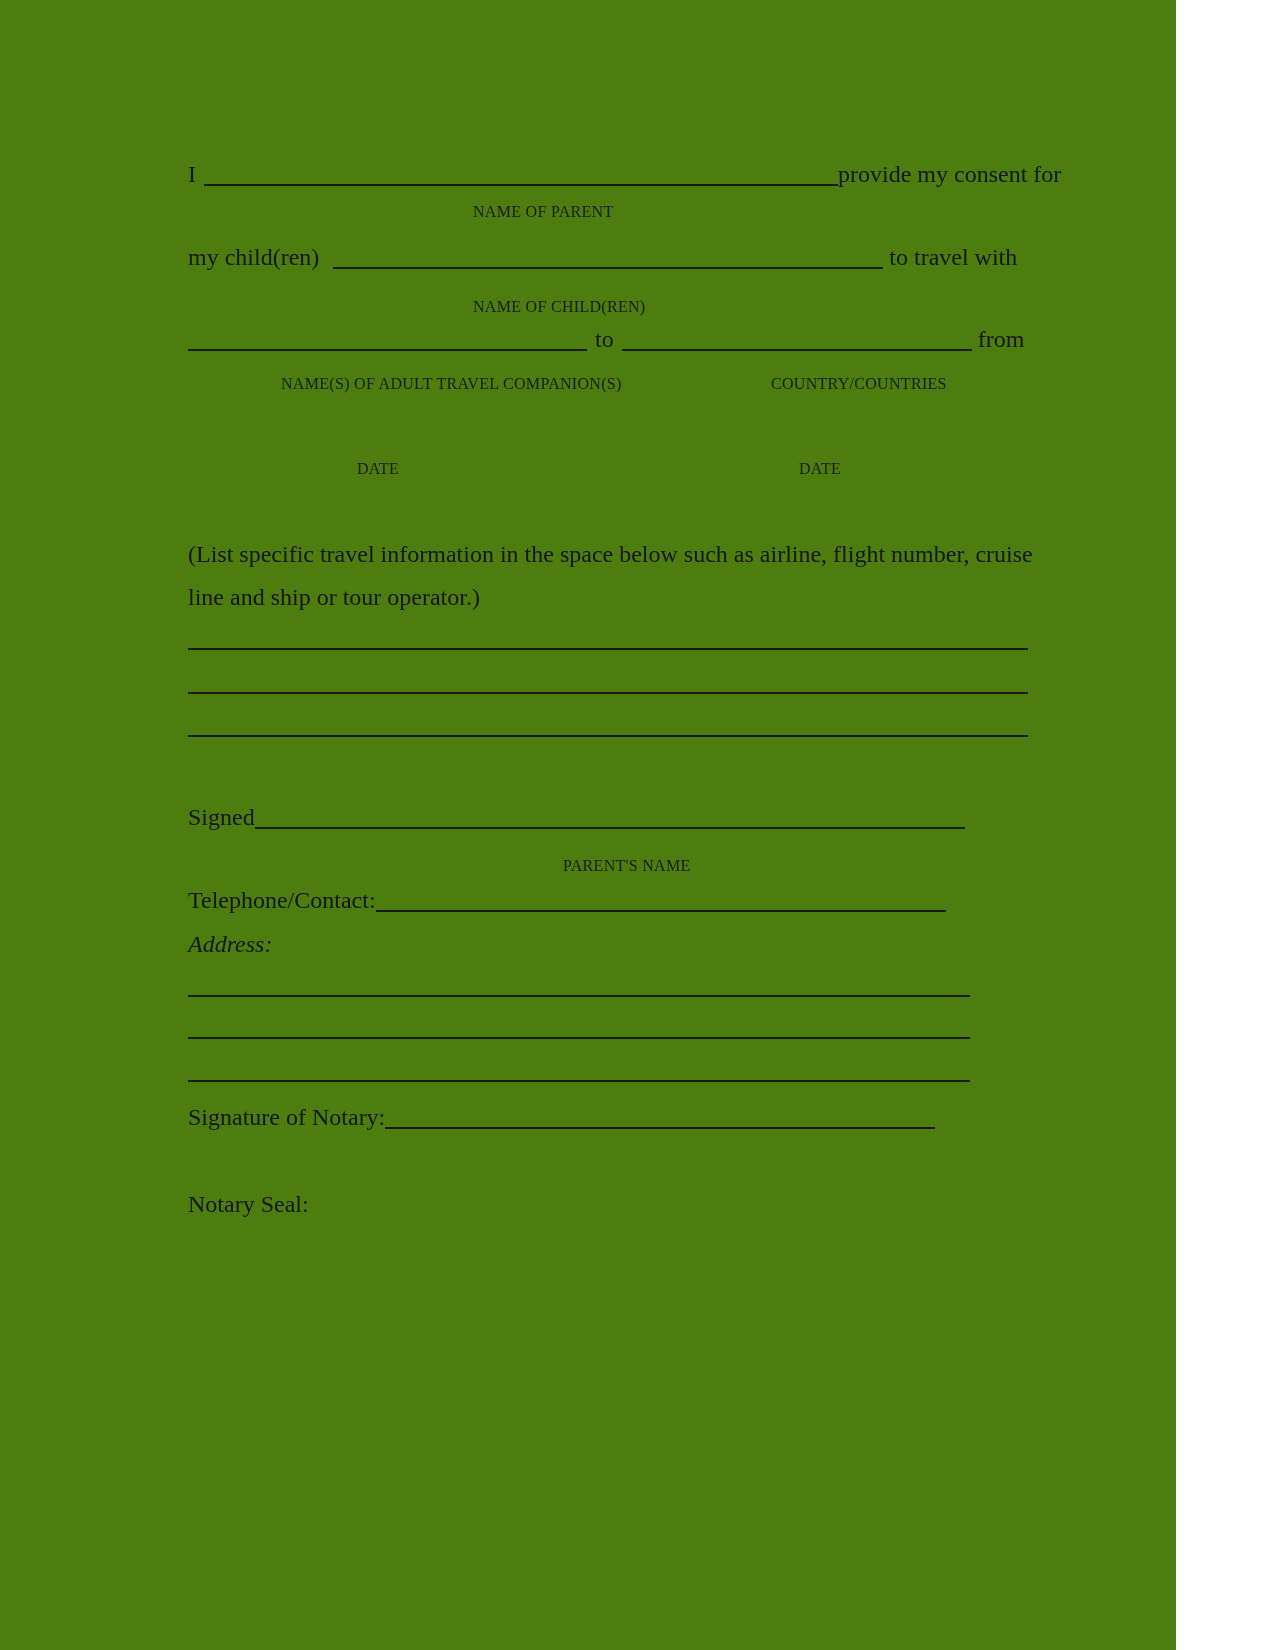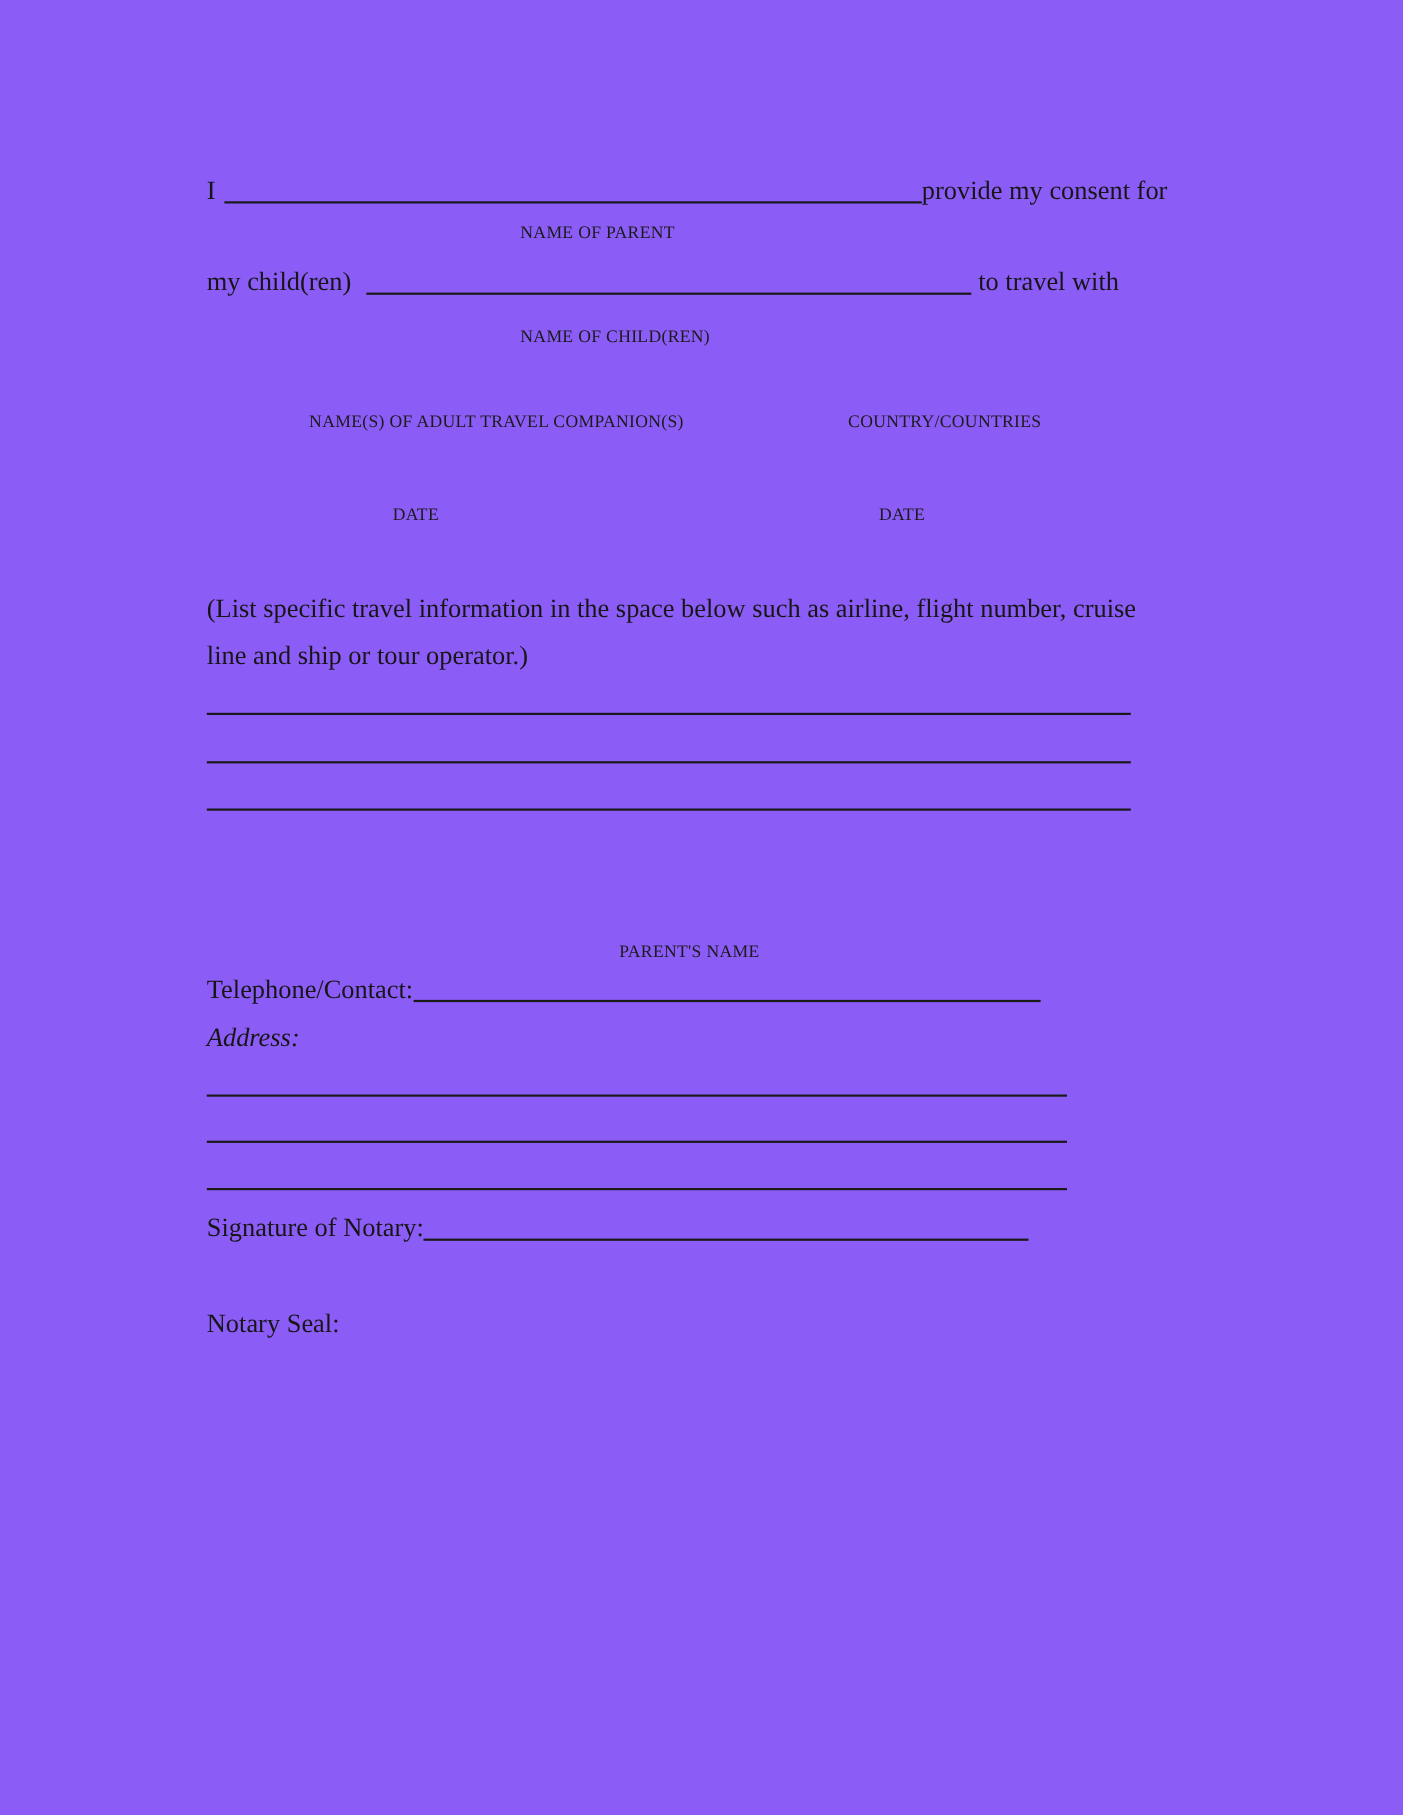--- a/index.html
+++ b/index.html
@@ -1,20 +1,20 @@
 <!DOCTYPE html>
 <html><head>
 <meta charset="utf-8">
 <style>
   html, body { margin: 0; padding: 0; background: #ffffff; }
   .page {
     position: relative;
-    width: 1275px;
+    width: 1176px;
     height: 1650px;
-    background: #8b5cf6;
+    background: #4d7c0f;
     color: #161616;
     font-family: "Liberation Serif", "DejaVu Serif", serif;
     overflow: hidden;
   }
   .row {
     position: absolute;
     font-size: 24px;
     line-height: 33px;
     white-space: nowrap;
     color: #161616;
@@ -59,33 +59,39 @@
   <div class="row" style="left:188px; top:158px;">
     <span>I</span><span class="blank gap-small" style="width:634px;"></span><span>provide my consent for</span>
   </div>
   <div class="caption" style="left:473px; top:203px;">NAME OF PARENT</div>
 
   <div class="row" style="left:188px; top:241px;">
     <span>my child(ren)</span><span class="blank gap-after-label" style="width:550px;"></span><span class="tail-space">to travel with</span>
   </div>
   <div class="caption" style="left:473px; top:298px;">NAME OF CHILD(REN)</div>
 
+  <div class="row" style="left:188px; top:323px;">
+    <span class="blank" style="width:399px;"></span><span class="connector">to</span><span class="blank" style="width:350px;"></span><span class="tail-space">from</span>
+  </div>
   <div class="caption" style="left:281px; top:375px;">NAME(S) OF ADULT TRAVEL COMPANION(S)</div>
   <div class="caption" style="left:771px; top:375px;">COUNTRY/COUNTRIES</div>
 
   <div class="caption" style="left:357px; top:460px;">DATE</div>
   <div class="caption" style="left:799px; top:460px;">DATE</div>
 
   <div class="note-line" style="left:188px; top:533px;">(List specific travel information in the space below such as airline, flight number, cruise</div>
   <div class="note-line" style="left:188px; top:576px;">line and ship or tour operator.)</div>
 
   <div class="rule" style="left:188px; top:648px; width:840px;"></div>
   <div class="rule" style="left:188px; top:692px; width:840px;"></div>
   <div class="rule" style="left:188px; top:735px; width:840px;"></div>
 
+  <div class="row" style="left:188px; top:801px;">
+    <span>Signed</span><span class="blank" style="width:710px;"></span>
+  </div>
   <div class="caption" style="left:563px; top:857px;">PARENT'S NAME</div>
 
   <div class="row" style="left:188px; top:884px;">
     <span>Telephone/Contact:</span><span class="blank" style="width:570px;"></span>
   </div>
 
   <div class="row" style="left:188px; top:928px;font-style:italic;">
     <span>Address:</span>
   </div>
   <div class="rule" style="left:188px; top:995px; width:782px;"></div>

